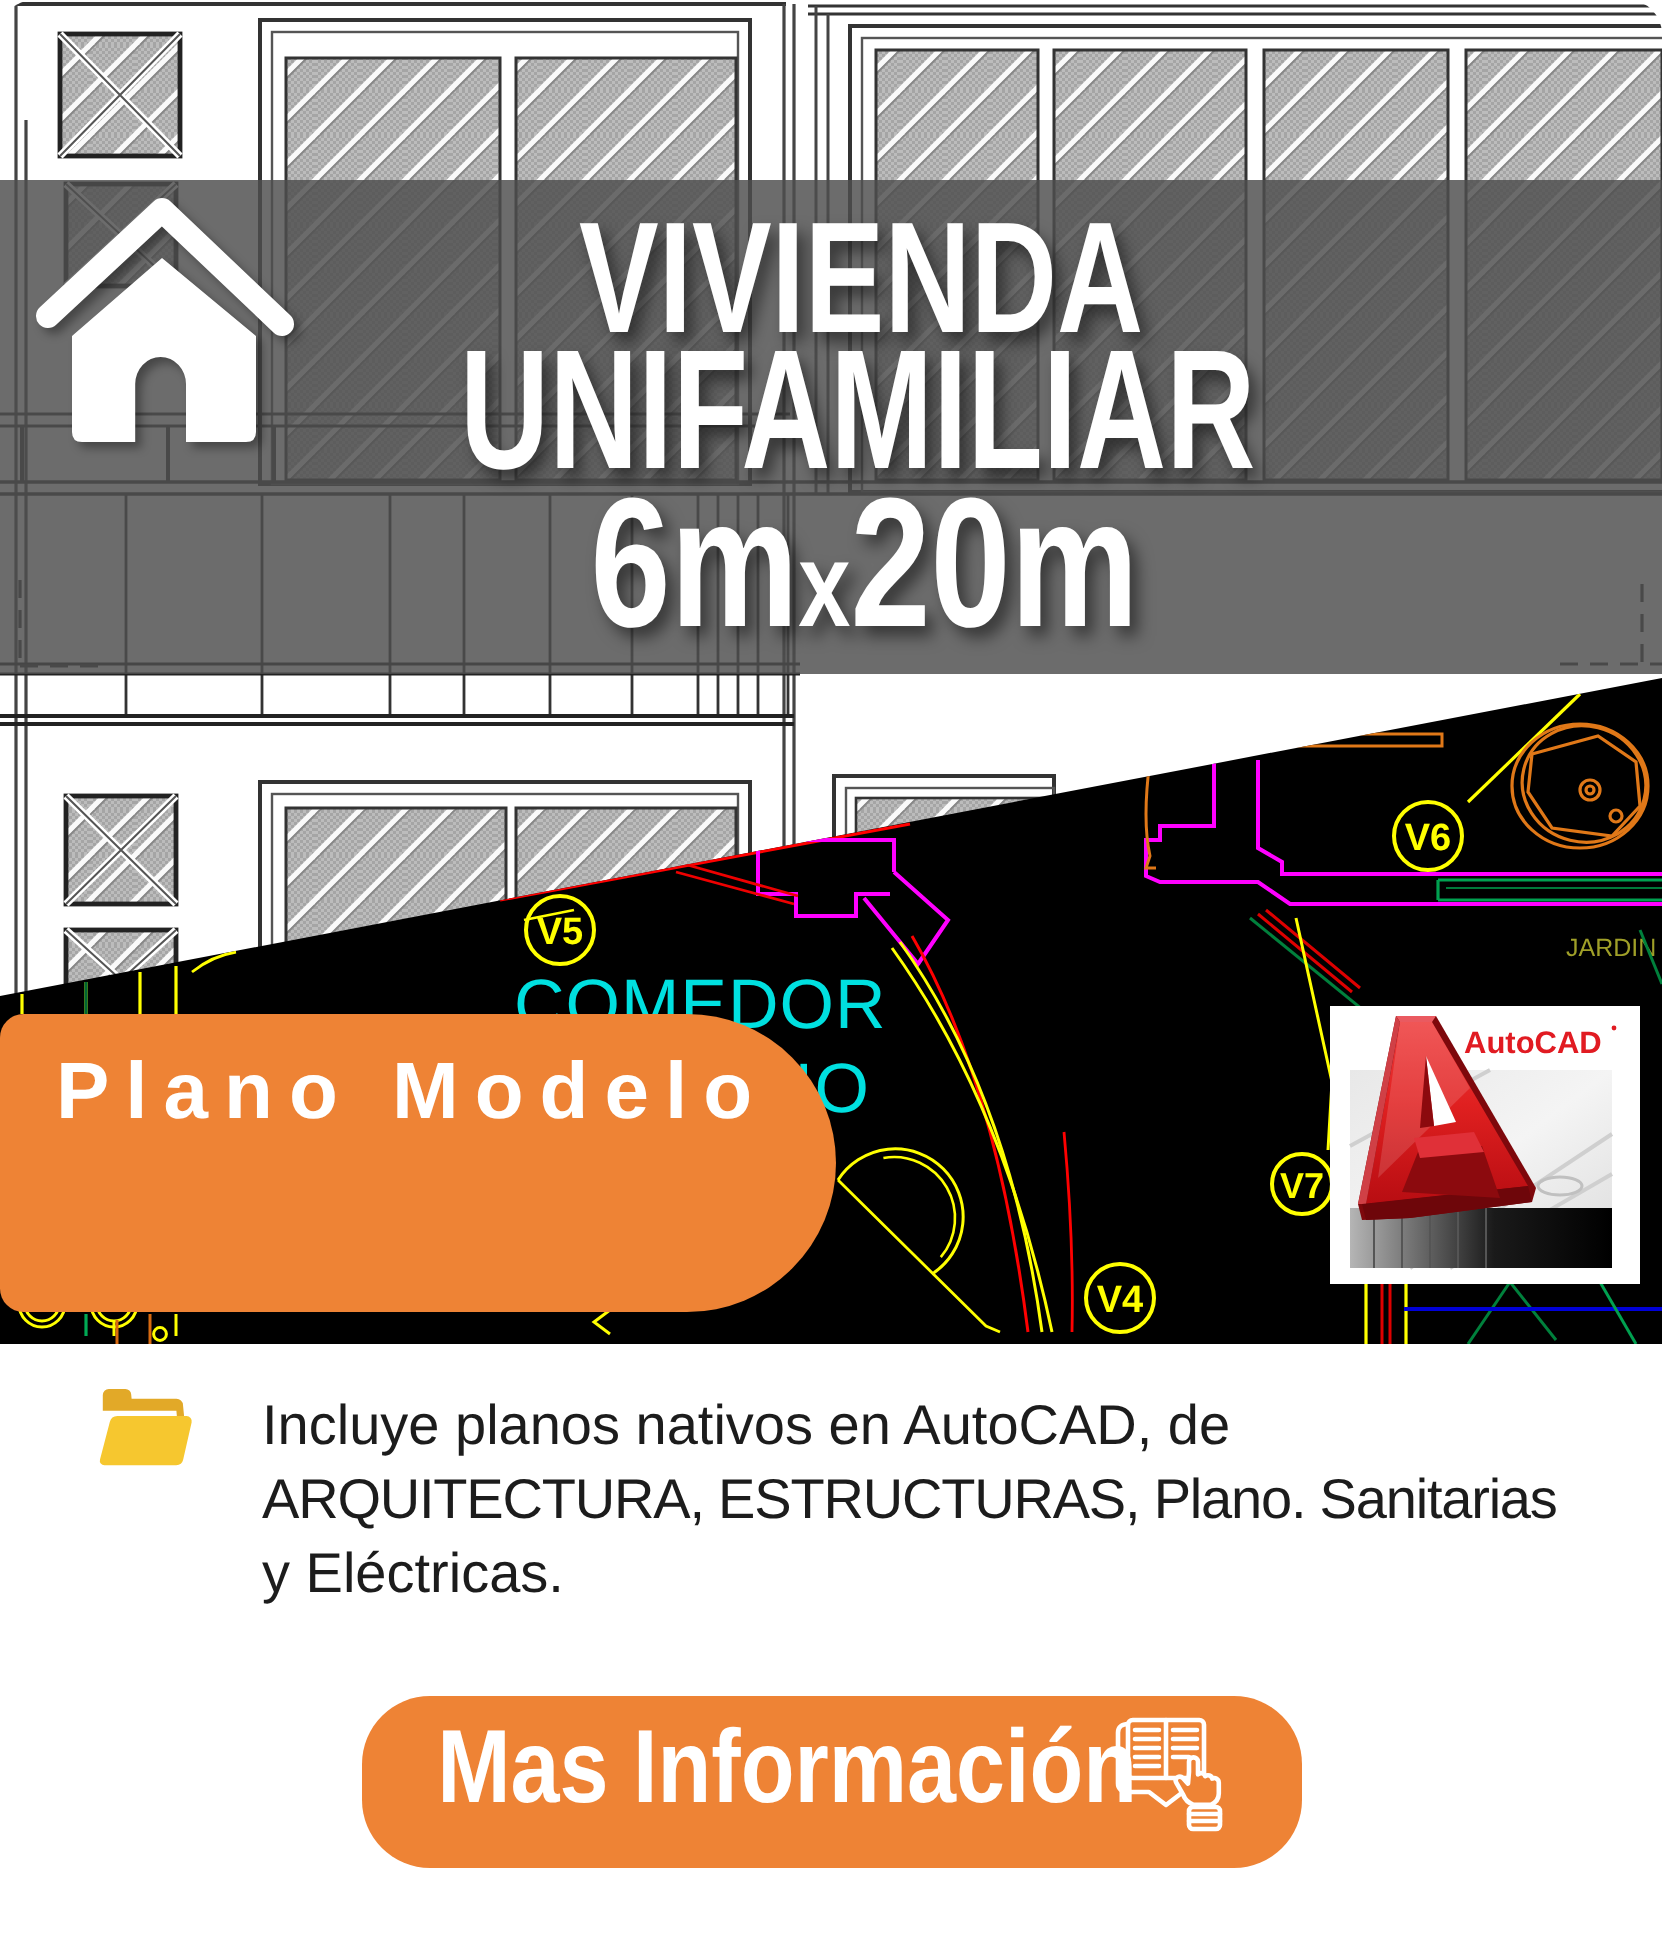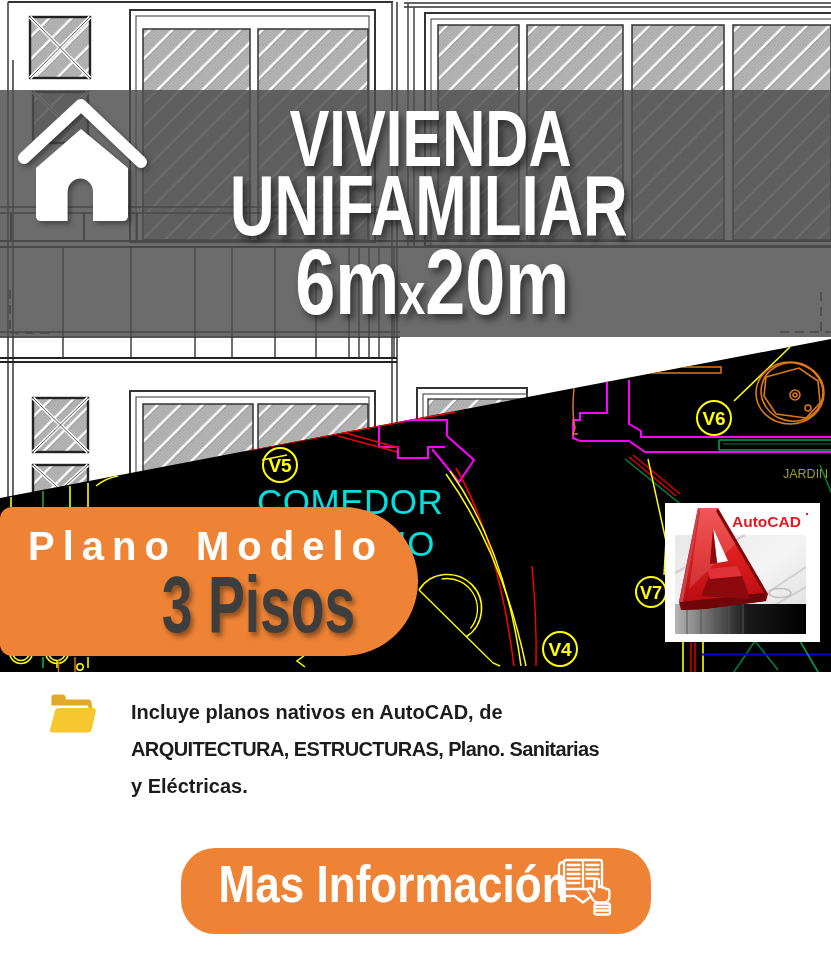--- a/index.html
+++ b/index.html
@@ -1,17 +1,17 @@
 <!DOCTYPE html>
 <html><head>
 <meta charset="utf-8">
 <style>
   html,body{margin:0;padding:0;background:#fff;}
   #page{position:relative;width:831px;height:971px;overflow:hidden;background:#fff;
-        font-family:"Liberation Sans",sans-serif;}
+        font-family:"Liberation Sans",sans-serif;border-radius:17px;}
   .abs{position:absolute;}
 </style>
 </head>
 <body>
 <div id="page">
 
 <svg class="abs" style="left:0;top:0" width="831" height="530" viewBox="0 0 831 530">
   <defs>
     <pattern id="dith" width="3" height="3" patternUnits="userSpaceOnUse">
       <rect width="3" height="3" fill="#bcbcbc"></rect>
@@ -232,23 +232,20 @@
     <path d="M734,672 L755,641 L778,670" stroke="#00803c" stroke-width="1.5" fill="none"></path>
     <path d="M702,654.5 H831" stroke="#0000d8" stroke-width="2" fill="none"></path>
     <path d="M800,641 L818,672" stroke="#00a050" stroke-width="1.5" fill="none"></path>
   </g>
 </svg>
 
 <div class="abs" style="left:0;top:507px;width:418px;height:149px;background:#ee8335;border-radius:12px 76px 76px 12px;"></div>
 
 <div class="abs" style="left:28px;top:524px;color:#fff;font-size:40px;letter-spacing:8px;font-weight:700;">Plano Modelo</div>
 
-<div class="abs" style="left:0px;top:570px;width:355px;text-align:right;">
-  <div style="display:inline-block;transform:scaleX(0.69);transform-origin:100% 50%;font-weight:bold;font-size:80px;line-height:70px;color:#3e3e3e;text-shadow:4px 4px 7px rgba(0,0,0,0.4)">3 Pisos</div>
-</div>
 
 <div class="abs" style="left:665px;top:503px;width:155px;height:139px;background:#fff;"></div>
 <svg class="abs" style="left:665px;top:503px" width="155" height="139" viewBox="0 0 155 139">
   <defs>
     <linearGradient id="stripg" x1="0" y1="0" x2="1" y2="0">
       <stop offset="0" stop-color="#b5b5b5"></stop>
           <stop offset="0.55" stop-color="#1a1a1a"></stop>
           <stop offset="1" stop-color="#000"></stop>
     </linearGradient>
     <linearGradient id="aface" x1="0" y1="0" x2="0" y2="1">
@@ -286,21 +283,21 @@
     <path d="M44,73 L76,70 L85,96 L36,93 Z" fill="#8c0a0e"></path>
     <path d="M42,66 L72,63 L77,73 L45,76 Z" fill="#e03038"></path>
   </g>
 </svg>
 
 <svg class="abs" style="left:45px;top:689px" width="58" height="50" viewBox="0 0 58 50">
   <path d="M6.4,30 V8.5 a3,3 0 0 1 3,-3 h8.3 a2.9,2.9 0 0 1 2.9,2.7 l0.2,2.2 h22.4 a3.3,3.3 0 0 1 3.3,3.1 l1.3,13.5 h-3.7 l-0.9,-10.6 H6.4 Z" fill="#e2a928"></path>
   <path d="M14,19 H48.2 a2.6,2.6 0 0 1 2.6,3.2 l-4.2,18.6 a3.6,3.6 0 0 1 -3.5,2.8 H7.2 a2.3,2.3 0 0 1 -2.2,-2.9 L9.9,22 a3.9,3.9 0 0 1 3.8,-3 Z" fill="#f6c72f"></path>
 </svg>
 
-<div class="abs" style="left:131px;top:694px;width:700px;font-size:20px;font-weight:bold;color:#1c1c1c;line-height:37px;letter-spacing:0px;">Incluye planos nativos en AutoCAD, de<br><span style="letter-spacing:-0.6px">ARQUITECTURA, ESTRUCTURAS, Plano. Sanitarias</span><br>y Eléctricas.</div>
+<div class="abs" style="left:131px;top:694px;width:700px;font-size:28px;font-weight:normal;color:#1c1c1c;line-height:37px;letter-spacing:0px;">Incluye planos nativos en AutoCAD, de<br><span style="letter-spacing:-0.6px">ARQUITECTURA, ESTRUCTURAS, Plano. Sanitarias</span><br>y Eléctricas.</div>
 
 <div class="abs" style="left:181px;top:848px;width:470px;height:86px;background:#ee8335;border-radius:34px;"></div>
 <div class="abs" style="left:187px;top:854px;width:410px;">
   <span style="display:inline-block;white-space:nowrap;transform:scaleX(0.847);transform-origin:50% 50%;color:#fff;font-size:52px;font-weight:bold;">Mas Información</span>
 </div>
 
 <svg class="abs" style="left:553px;top:853px" width="66" height="66" viewBox="0 0 66 66">
   <g stroke="#fff" stroke-width="2.3" fill="none" stroke-linejoin="round" stroke-linecap="round">
 
     <path d="M11,9 c-3,0 -5,1.7 -5,4.2 v25.6 c0,2.4 1.8,4.2 4.5,4.2 h11 l8.5,6.5 l8.5,-6.5 h3"></path>

